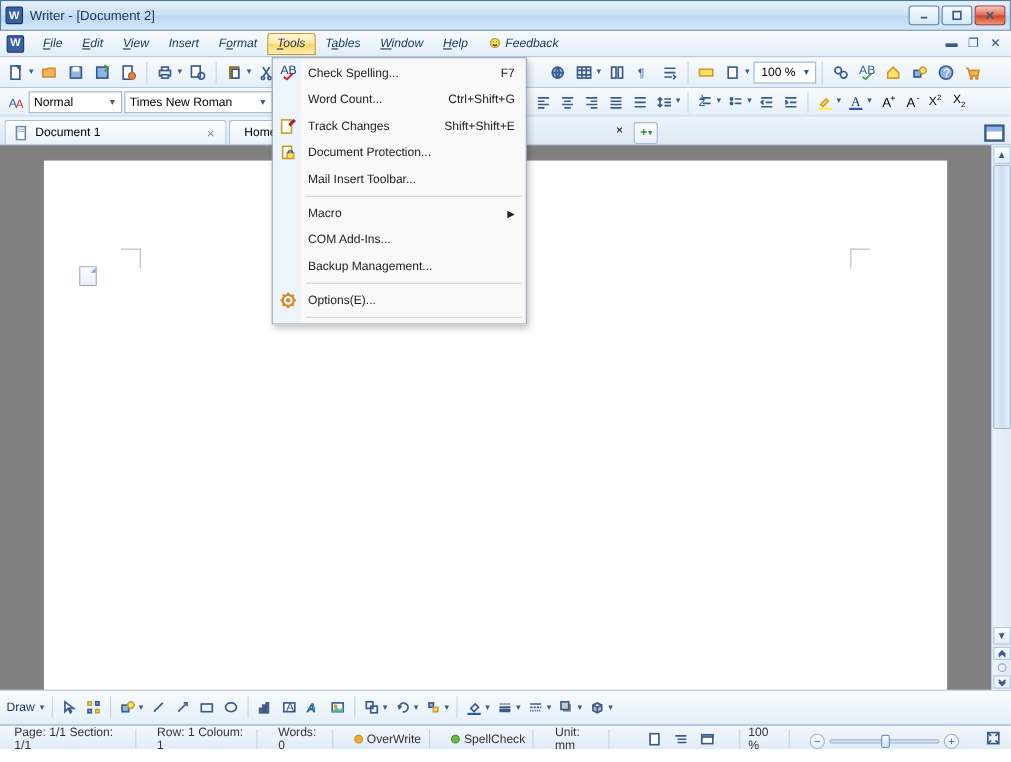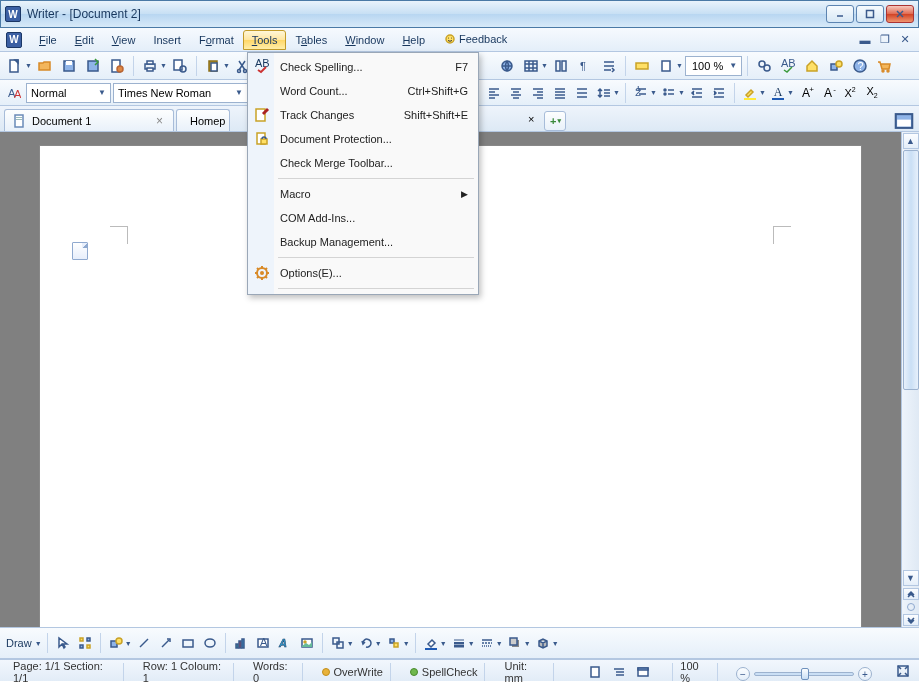--- a/index.html
+++ b/index.html
@@ -11,21 +11,21 @@
   .titlebar .app-icon { width: 16px; height: 16px; background: #3b5fa3; border: 1px solid #1b3766; color:#fff; font-weight:bold; font-size:10px; display:flex; align-items:center; justify-content:center; margin-right:6px; border-radius:2px; }
   .titlebar .title { color: #17365d; font-size: 12px; flex:1; }
   .win-btns { display:flex; gap:2px; }
   .wb { width: 28px; height: 18px; border:1px solid #5c84b1; border-radius:3px; display:flex; align-items:center; justify-content:center; background:linear-gradient(#f7fbfe,#d7e8f6); cursor:pointer; }
   .wb.close { background:linear-gradient(#f6c7bd,#e06950 50%,#d14224 51%,#ef946f); border-color:#a33; color:#fff; }
   .wb svg { width:10px; height:10px; }
 
   
   .menubar { height: 24px; background: linear-gradient(#f6fafe,#e4eef9); border-bottom:1px solid #b3c7e1; display:flex; align-items:center; padding:0 6px; position:relative; }
   .menubar .logo { width:16px; height:16px; background:#3b5fa3; border:1px solid #1b3766; color:#fff; font-weight:bold; font-size:10px; display:flex; align-items:center; justify-content:center; margin-right:8px; border-radius:2px; }
-  .menuitem { padding: 3px 8px; color:#17365d; cursor:pointer; border:1px solid transparent; display:flex; gap:2px; }
+  .menuitem { padding: 3px 8px; color:#17365d; cursor:pointer; border:1px solid transparent; display:flex; align-items:center; gap:2px;font-style:italic; }
   .menuitem .ul { text-decoration: underline; }
   .menuitem.open { background: linear-gradient(#fff7d9,#ffe69f 50%,#ffd767 51%,#ffeea9); border:1px solid #c29b29; border-radius:3px 3px 0 0; }
   .feedback-ic { width:14px; height:14px; display:flex; justify-content:center; align-items:center; }
   .spacer { flex:1; }
   .sysicons { display:flex; gap:4px; align-items:center; }
   .sicon { width:16px; height:12px; color:#3a5a8c; cursor:pointer; display:flex; align-items:center; justify-content:center; font-size:11px; }
 
   
   .toolbar { height: 28px; background: linear-gradient(#f8fbfe,#e5eff9); border-bottom:1px solid #b3c7e1; display:flex; align-items:center; padding:0 4px; gap:2px; overflow:hidden; }
   .tb { width:22px; height:22px; border:1px solid transparent; border-radius:3px; display:flex; align-items:center; justify-content:center; cursor:pointer; position:relative; }
@@ -452,21 +452,21 @@
     </div>
   <div class="fb txt">
       <span>X<sup style="font-size:7px">2</sup></span>
     </div>
   <div class="fb txt">
       <span>X<sub style="font-size:7px">2</sub></span>
     </div>
 </div>
 
 <div class="tabbar">
-  <div class="tab" style="width:170px">
+  <div class="tab" style="width:202px">
     <span class="tic"><svg viewBox="0 0 14 14">
           <rect x="2" y="1" width="8" height="12" fill="#fff" stroke="#6a8ab8"></rect>
           <rect x="3" y="3" width="6" height="1" fill="#9bb" stroke="none"></rect>
           <rect x="3" y="5" width="6" height="1" fill="#9bb" stroke="none"></rect>
         </svg></span>
     <span style="flex:1">Document 1</span>
     <span class="cx">×</span>
   </div>
   <div class="tab" style="width:54px">
     <span class="tic"><svg viewBox="0 0 14 14">
@@ -737,21 +737,21 @@
         <svg viewBox="0 0 16 16">
           <rect x="3" y="2" width="8" height="11" fill="#fff" stroke="#c9a227"></rect>
           <rect x="7" y="8" width="6" height="5" class="yellow-fill"></rect>
           <path d="M8 8 Q8 6 10 6 Q12 6 12 8" fill="none"></path>
         </svg>
       </div>
     <div class="dd-label">Document Protection...</div>
   </div>
   <div class="dd-row">
     <div class="dd-ic"></div>
-    <div class="dd-label">Check Merge Toolbar...</div>
+    <div class="dd-label">Mail Insert Toolbar...</div>
   </div>
   <div class="dd-sep"></div>
   <div class="dd-row">
     <div class="dd-ic"></div>
     <div class="dd-label">Macro</div>
     <div class="dd-arr">▶</div>
   </div>
   <div class="dd-row">
     <div class="dd-ic"></div>
     <div class="dd-label">COM Add-Ins...</div>

